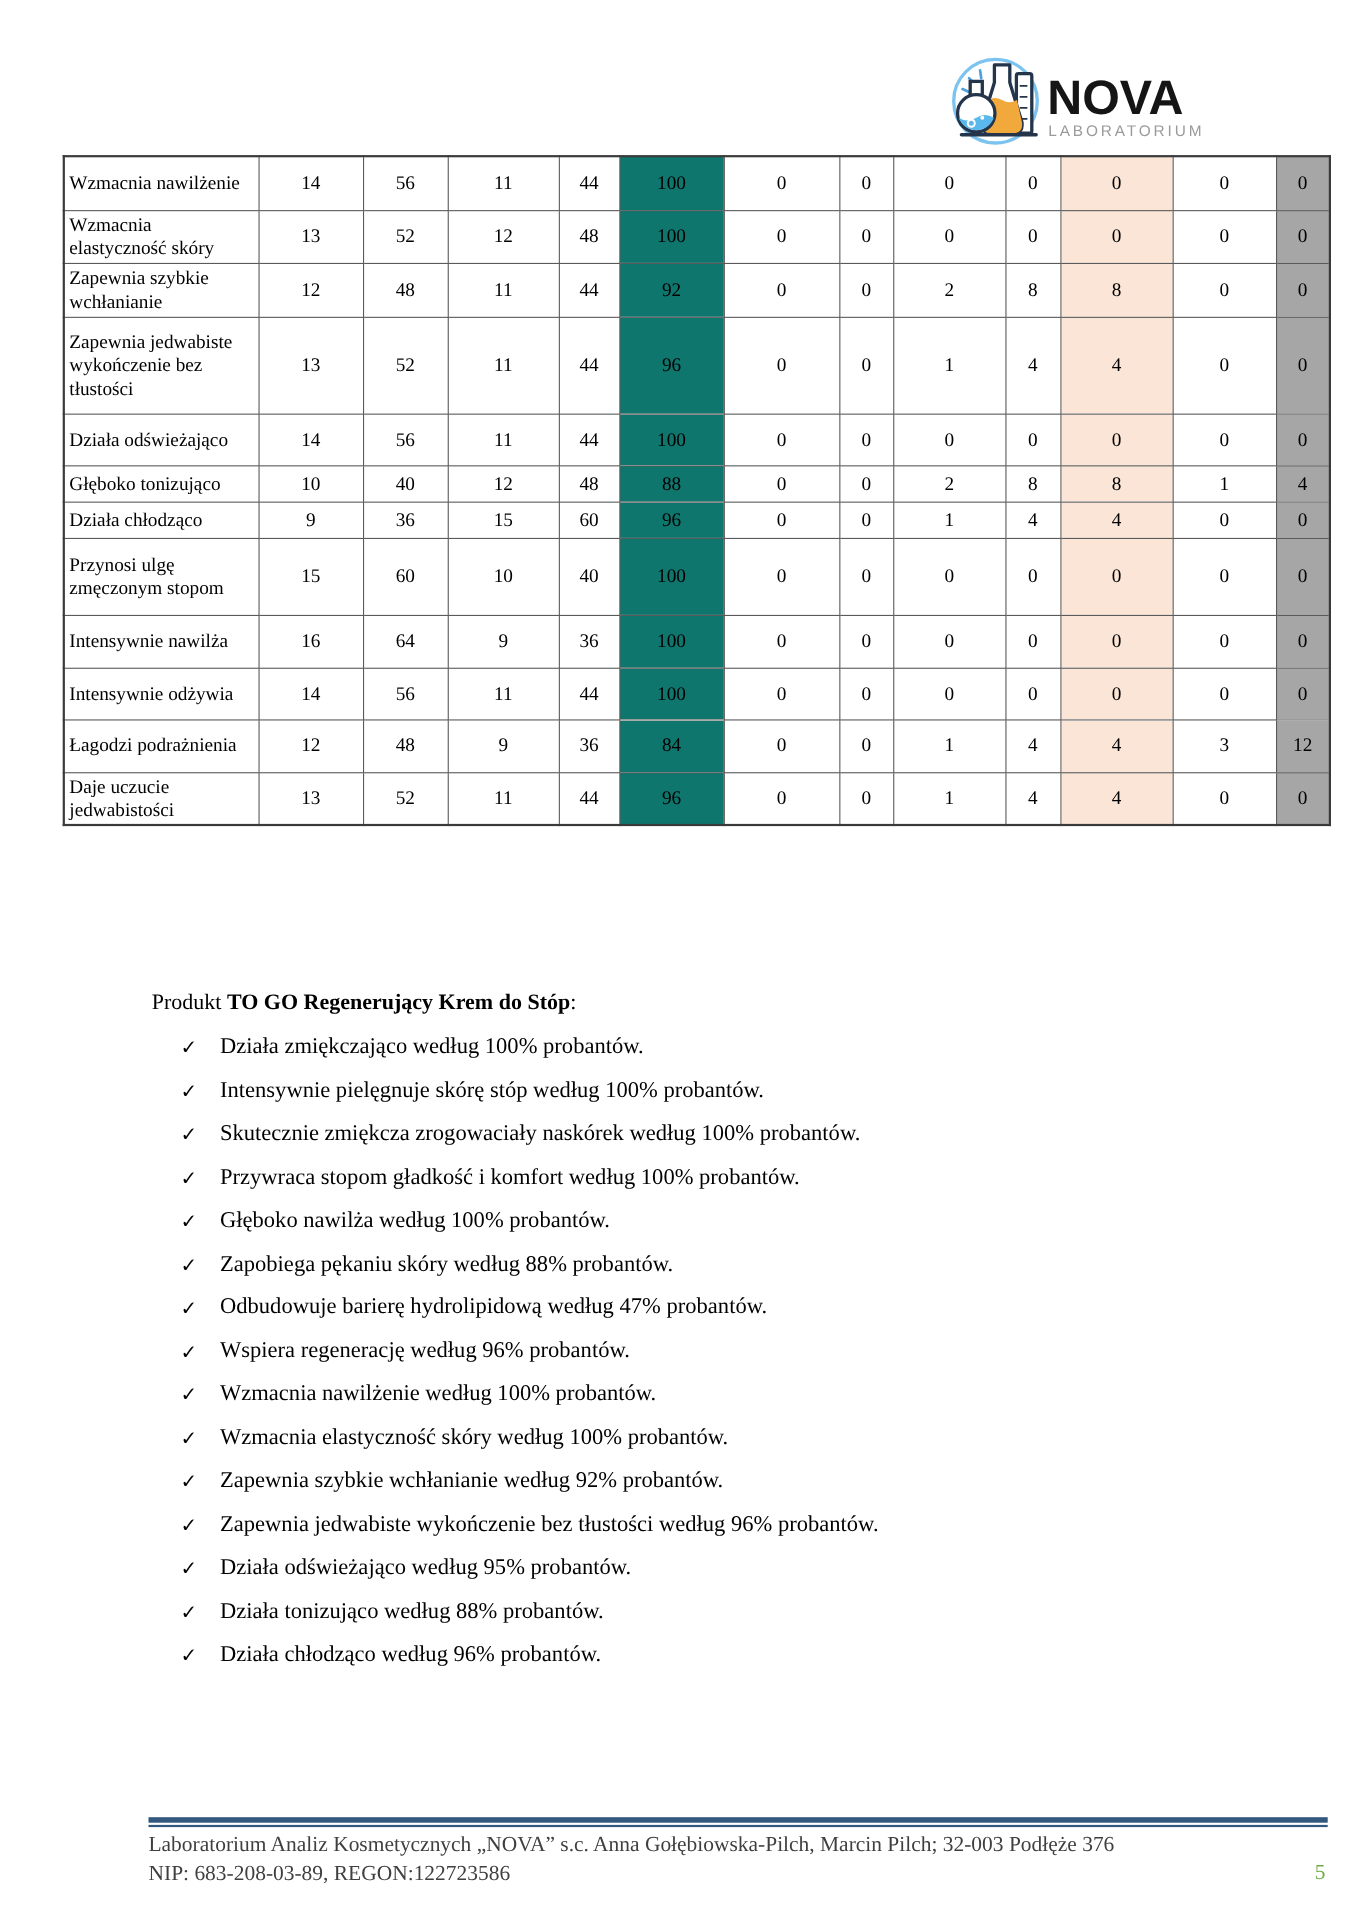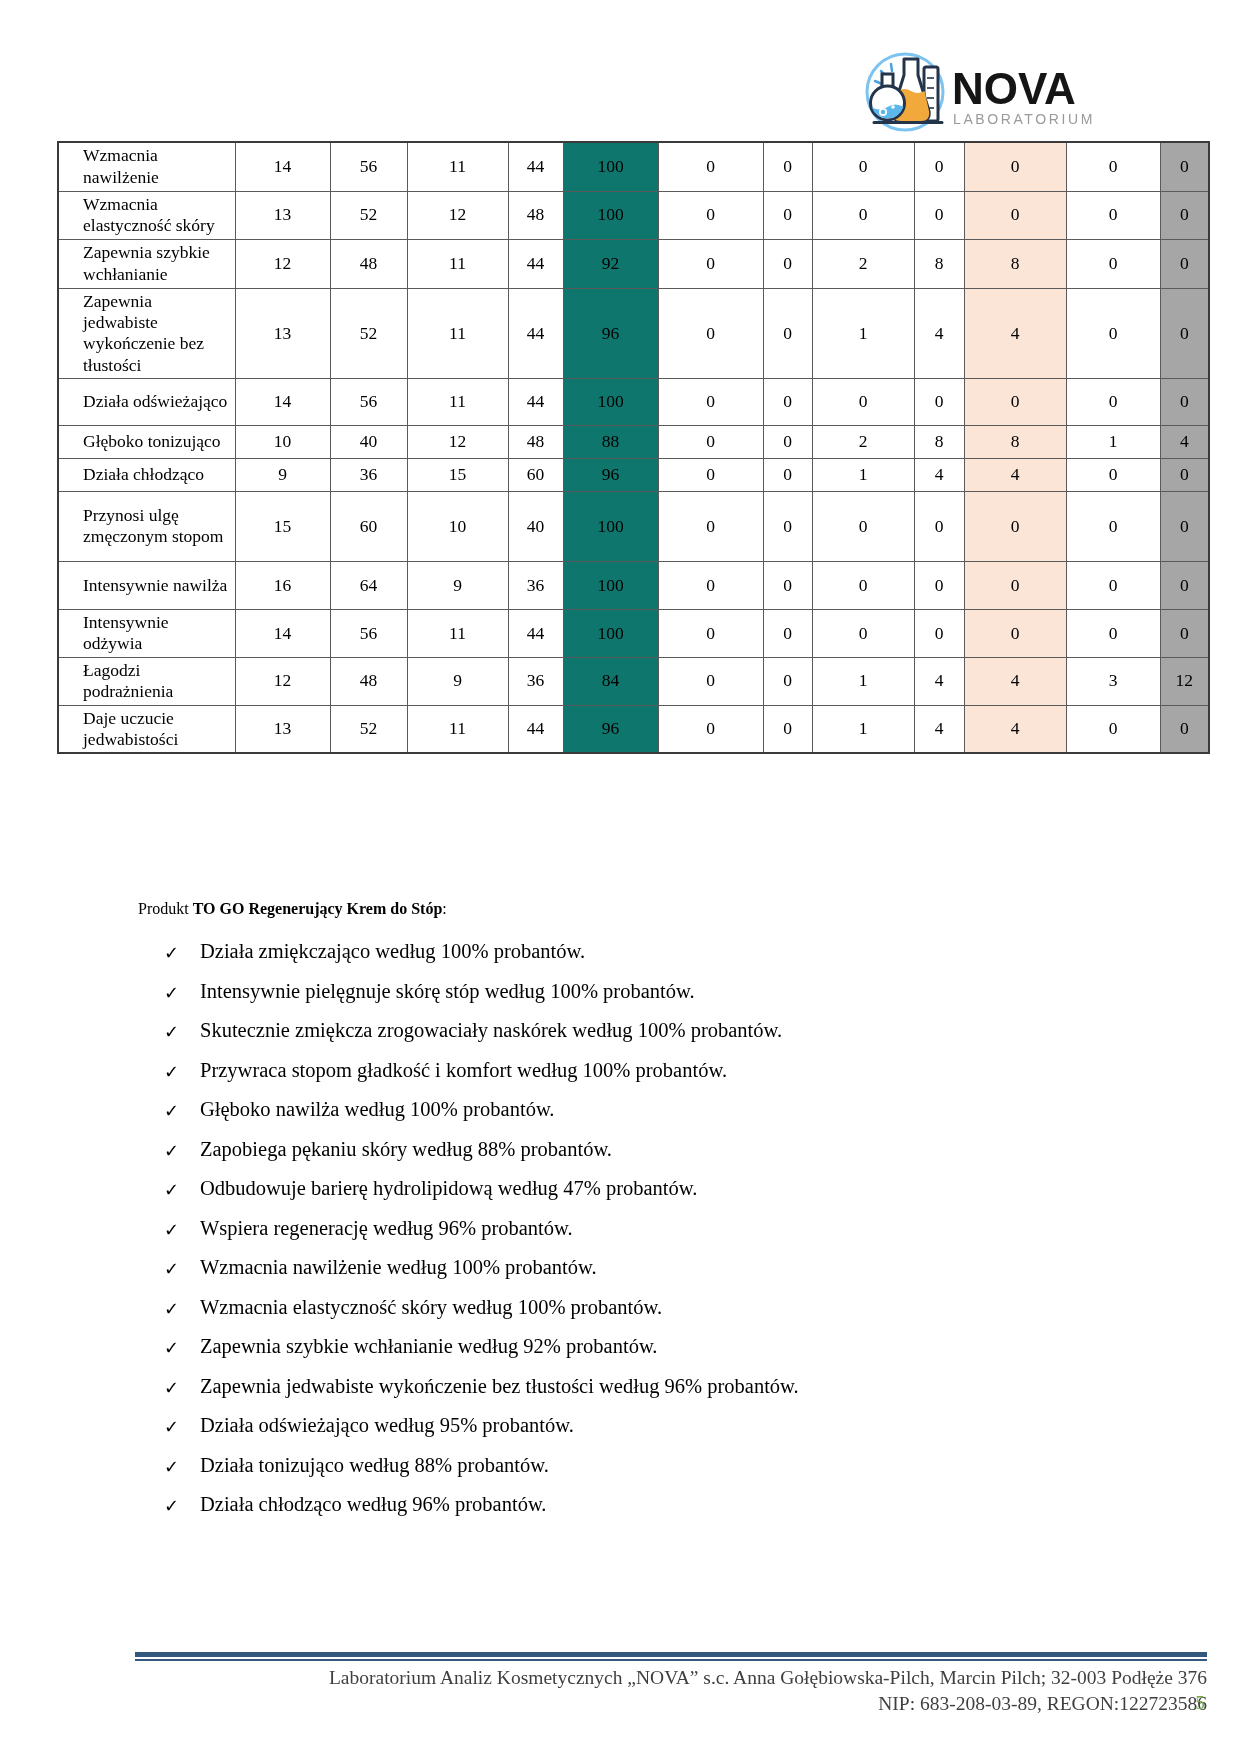--- a/index.html
+++ b/index.html
@@ -22,44 +22,44 @@
     position:absolute;left:57px;top:141px;
     width:1151px;
     border:2px solid #3a3a3a;
   }
   table.results td{
     border:1px solid #5a5a5a;
     font-size:17.5px;
     line-height:1.22;
     overflow:hidden;
   }
-  td.lbl{text-align:left;padding:2px 4px 2px 24px;}
+  td.lbl{text-align:left;padding:2px 4px 2px 4px;}
   td.val{text-align:center;padding:0 2px;}
   td.c-blue{background:#0f766e;border:3px solid #000;}
   td.c-peach{background:#fbe5d6;border:3px solid #000;}
   td.c-gray{background:#a6a6a6;border:3px solid #000;}
 
   
   .product-heading{
     position:absolute;left:138px;top:900px;
-    font-size:16px;
+    font-size:20px;
   }
   .product-heading .bold{font-weight:bold;}
 
   
   .benefits{position:absolute;left:164px;top:940px;}
   .bullet{height:39.5px;display:flex;align-items:flex-start;font-size:20.5px;}
   .check{
     width:36px;flex:0 0 36px;
     font-family:"DejaVu Sans", sans-serif;
     font-size:18px;padding-top:2px;
   }
 
   
-  .footer{position:absolute;left:135px;top:1652px;width:1072px;text-align:right;}
+  .footer{position:absolute;left:135px;top:1652px;width:1072px;}
   .rule-thick{height:5px;background:#33587d;}
   .rule-thin{height:2px;background:#33587d;margin-top:2px;}
   .footer-text{
     margin-top:4px;
     font-size:19.5px;color:#3f3f3f;line-height:1.32;
     position:relative;
   }
   .footer-line{white-space:nowrap;}
   .page-number{
     position:absolute;right:2px;bottom:1px;

